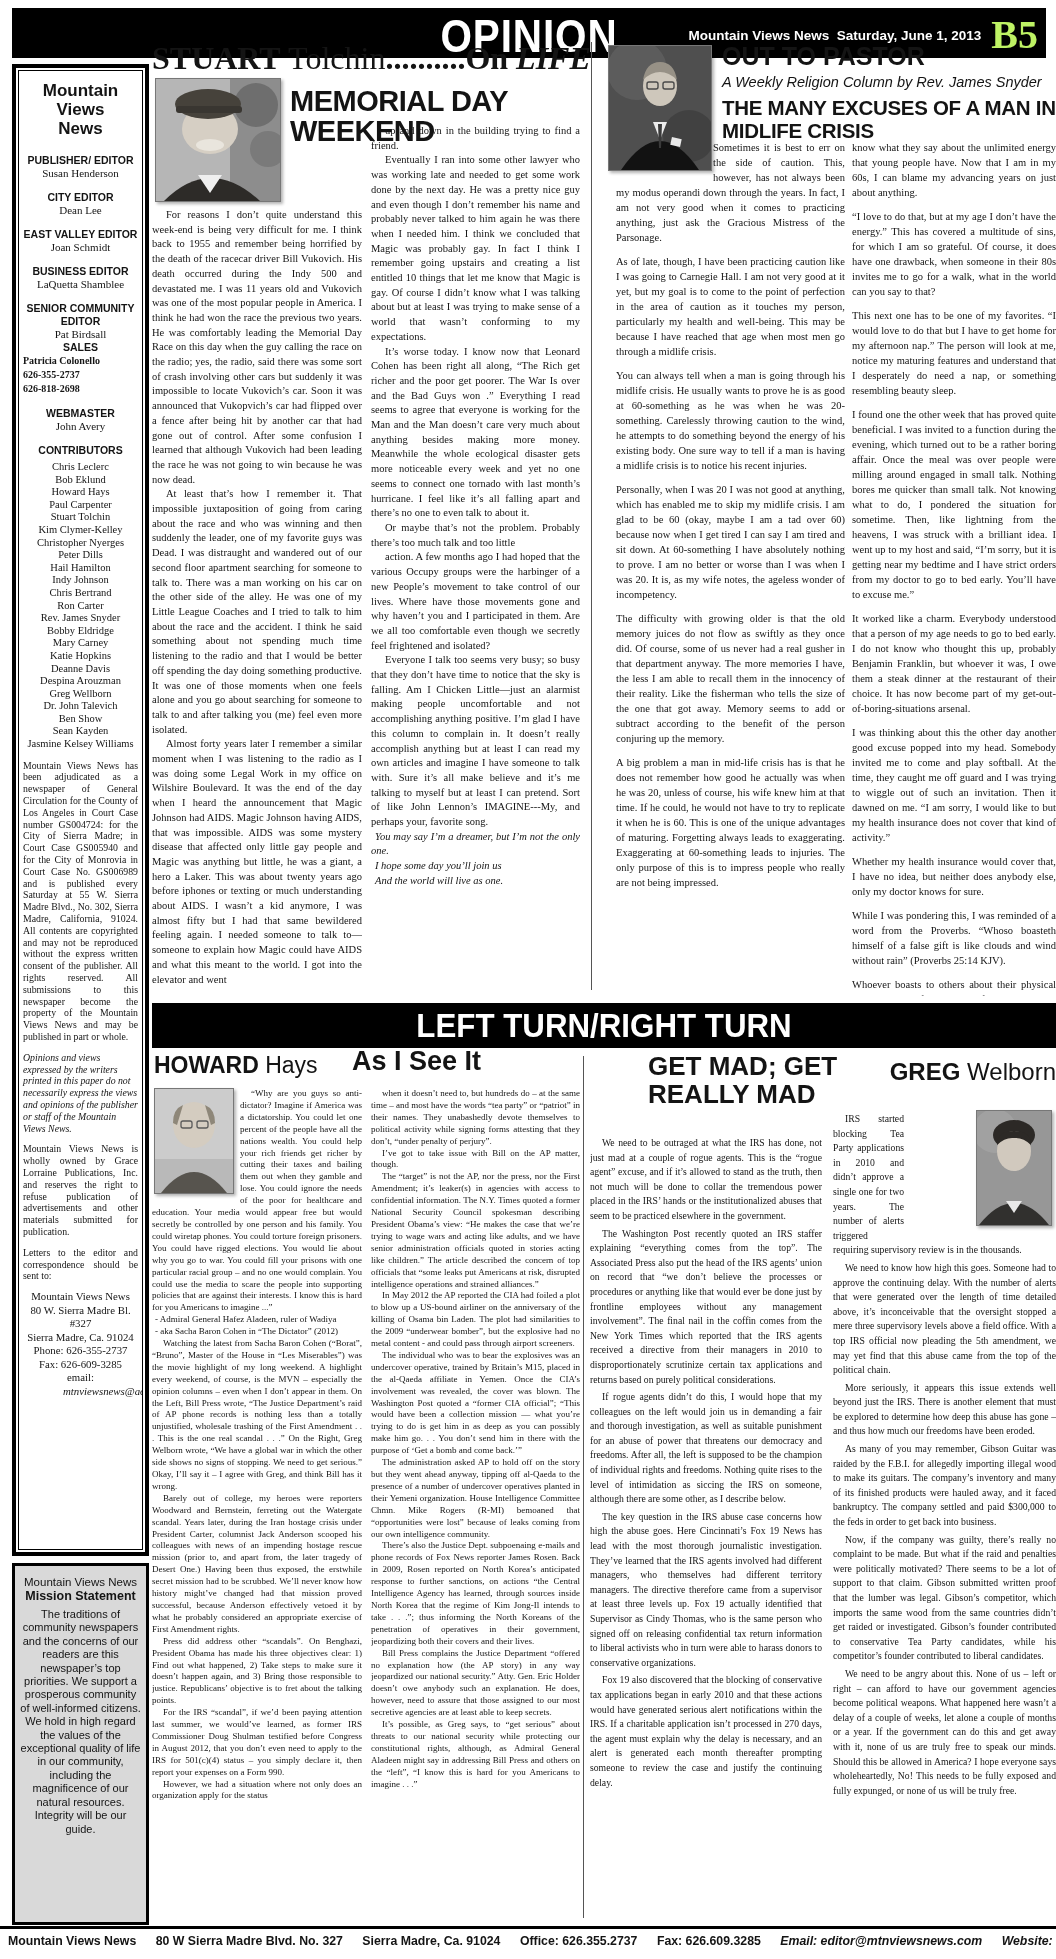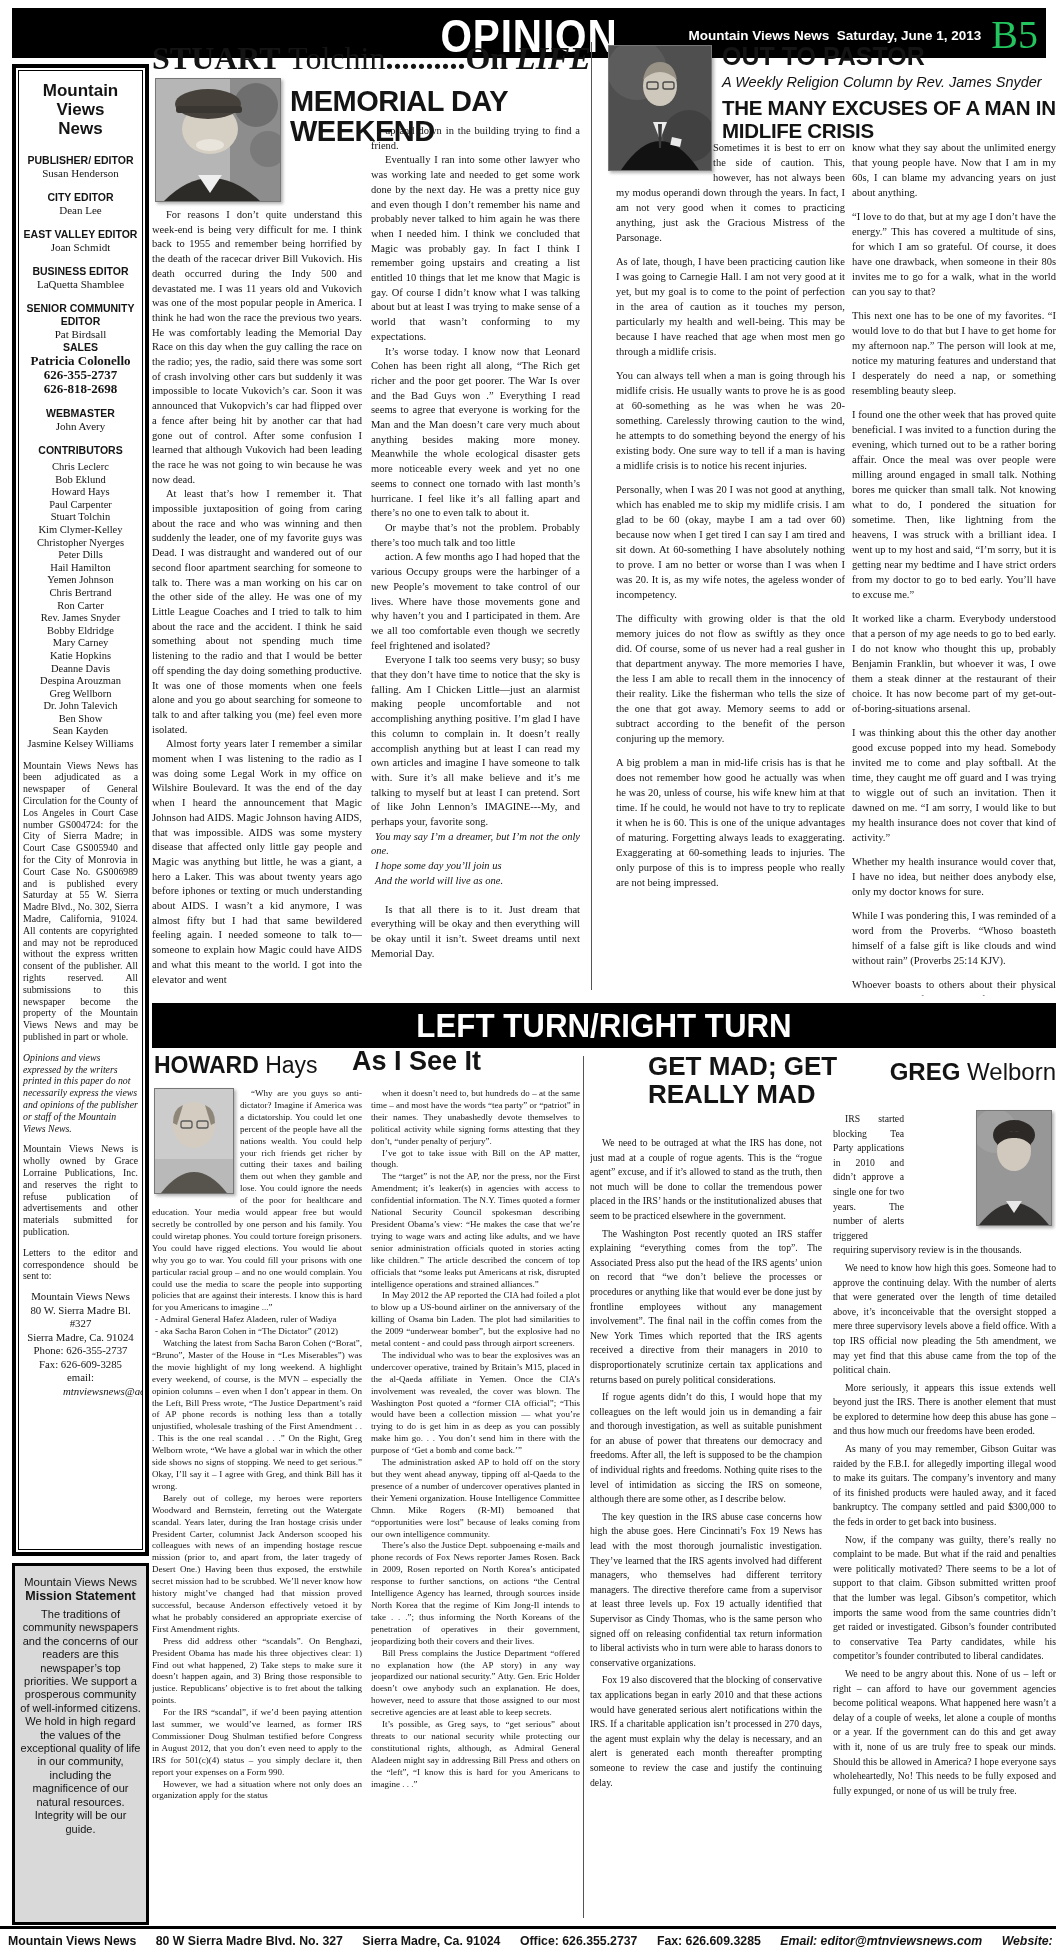--- a/index.html
+++ b/index.html
@@ -5,33 +5,33 @@
   * { margin:0; padding:0; box-sizing:border-box; }
   html,body { width:1056px; height:1959px; background:#fff; }
   body { position:relative; font-family:"Liberation Serif", serif; color:#141414; overflow:hidden; }
 
   
   .topbar { position:absolute; left:12px; top:8px; width:1034px; height:50px; background:#000; }
   .op-title { position:absolute; left:50%; top:1px; transform:translateX(-50%) scaleX(.88);
               font-family:"Liberation Sans",sans-serif; font-weight:900; font-size:46px; color:#fff; letter-spacing:1px; }
   .op-right { position:absolute; right:8px; top:2px; height:50px; display:flex; align-items:center; }
   .op-paper { font-family:"Liberation Sans",sans-serif; font-weight:bold; font-size:13.5px; color:#fff; margin-right:10px; }
-  .op-page  { font-family:"Liberation Serif",serif; font-weight:normal; font-size:40px; color:#22c55e; line-height:50px; }
+  .op-page  { font-family:"Liberation Serif",serif; font-weight:bold; font-size:40px; color:#bef264; line-height:50px; }
 
   
   .sidebar { position:absolute; left:12px; top:64px; width:137px; height:1861px; }
   .sb-box { position:absolute; left:0; top:0; width:137px; height:1492px; border:4px solid #000; background:#fff; }
   .sb-in  { position:absolute; left:2px; top:2px; right:2px; bottom:2px; border:1px solid #000; padding:6px 4px; overflow:hidden; }
   .sb-title { font-family:"Liberation Sans",sans-serif; font-weight:bold; font-size:17px; line-height:19px;
               text-align:center; white-space:pre-line; margin:4px 0 16px; }
   .sb-list p, .contribs p, .sb-paras p, .sb-address p { margin:0; }
   .sb-list p.sh { font-family:"Liberation Sans",sans-serif; font-weight:bold; font-size:10.5px; line-height:13px; text-align:center; }
   .sb-list p.g  { margin-top:11px; }
   .sb-list p.sn { font-size:11px; line-height:13px; text-align:center; }
-  .sb-list p.pn { font-weight:bold; font-size:13px; line-height:14px; text-align:center; }
+  .sb-list p.pn { font-weight:bold; font-size:10px; line-height:14px; text-align:left; }
   .contribs { margin-top:4px; }
   .contribs p { font-size:10.5px; line-height:12.6px; text-align:center; }
   .sb-paras p.leg { font-size:9.8px; line-height:11.8px; text-align:justify; margin-top:9px; }
   .sb-paras p.op  { font-size:9.8px; line-height:11.8px; font-style:italic; text-align:left; margin-top:9px; }
   .sb-address { margin-top:8px; }
   .sb-address p.ad { font-size:10.8px; line-height:13.5px; text-align:center; }
   .sb-address p.em { font-style:italic;margin-left:40px; }
   .mission { position:absolute; left:0; top:1499px; width:137px; height:362px; background:#d9d9d9;
              border:3px solid #000; padding:10px 5px; text-align:center; overflow:hidden; }
   .m1 { font-family:"Liberation Sans",sans-serif; font-size:11.5px; line-height:13px; }
@@ -136,21 +136,21 @@
         <div class="contribs">
             <p>Chris Leclerc</p>
             <p>Bob Eklund</p>
             <p>Howard Hays</p>
             <p>Paul Carpenter</p>
             <p>Stuart Tolchin</p>
             <p>Kim Clymer-Kelley</p>
             <p>Christopher  Nyerges</p>
             <p>Peter Dills</p>
             <p>Hail Hamilton</p>
-            <p>Yemen Johnson</p>
+            <p>Indy Johnson</p>
             <p>Chris Bertrand</p>
             <p>Ron Carter</p>
             <p>Rev. James Snyder</p>
             <p>Bobby Eldridge</p>
             <p>Mary Carney</p>
             <p>Katie Hopkins</p>
             <p>Deanne Davis</p>
             <p>Despina Arouzman</p>
             <p>Greg Wellborn</p>
             <p>Dr. John Talevich</p>
@@ -209,21 +209,20 @@
     <div class="tcol" style="left:219px; top:84px; width:209px; height:872px;">
         <p>up and down in the building trying to find a friend.</p>
         <p>Eventually I ran into some other lawyer who was working late and needed to get some work done by the next day.  He was a pretty nice guy and even though I don’t remember his name and probably never talked to him again he was there when I needed him.  I think we concluded that Magic was probably gay.  In fact I think I remember going upstairs and creating a list entitled 10 things that let me know that Magic is gay.  Of course I didn’t know what I was talking about but at least I was trying to make sense of a world that wasn’t conforming to my expectations.</p>
         <p>It’s worse today.  I know now that Leonard Cohen has been right all along, “The Rich get richer and the poor get poorer.  The War Is over and the Bad Guys won .”  Everything I read seems to agree that everyone is working for the Man and the Man doesn’t care very much about anything besides making more money.  Meanwhile the whole ecological disaster gets more noticeable every week and yet no one seems to connect one tornado with last month’s hurricane.  I feel like it’s all falling apart and there’s no one to even talk to about it.</p>
         <p>Or maybe that’s not the problem.  Probably there’s too much talk and too little</p>
         <p>action.   A few months ago I had hoped that the various Occupy groups were the harbinger of a new People’s movement to take control of our lives. Where have those movements gone and why haven’t you and I participated in them.  Are we all too comfortable even though we secretly feel frightened and isolated?</p>
         <p>Everyone I talk too seems very busy; so busy that they don’t have time to notice that the sky is falling.   Am I Chicken Little—just an alarmist making people uncomfortable and not accomplishing anything positive.  I’m glad I have this column to complain in. It doesn’t really accomplish anything but at least I can read my own articles and imagine I have someone to talk with.  Sure it’s all make believe and it’s me talking to myself but at least I can pretend.  Sort of like John Lennon’s IMAGINE---My, and perhaps your, favorite song.</p>
         <p class="i">You may say I’m a dreamer, but I’m not the only one.</p>
         <p class="i">I hope some day you’ll join us</p>
         <p class="i">And the world will live as one.</p>
-        <p class="sp">Is that all there is to it.  Just dream that everything will be okay and then everything will be okay until it isn’t. Sweet dreams until next Memorial Day.</p>
       </div>
   </section>
 
   <div class="vrule" style="left:591px; top:42px; height:948px;"></div>
 
   <section class="pastor">
     <div class="photo" style="left:8px; top:5px; width:104px; height:126px;">
       <svg width="102" height="124" viewBox="0 0 102 124">
         <rect width="102" height="124" fill="#4f4f4f"></rect>
         <circle cx="28" cy="24" r="30" fill="#676767" opacity=".55"></circle>

